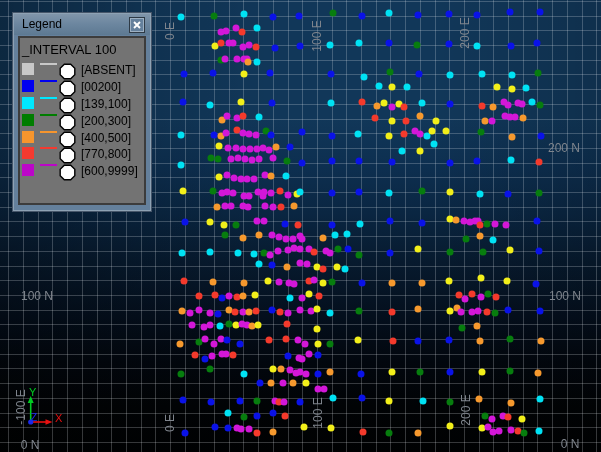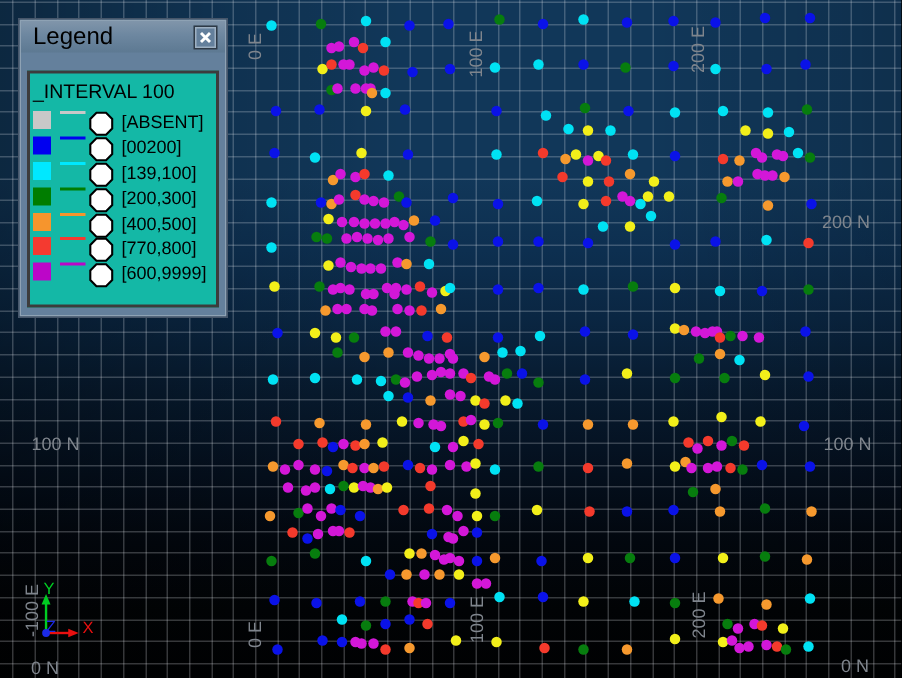--- a/index.html
+++ b/index.html
@@ -1,23 +1,23 @@
 <!DOCTYPE html>
 <html><head><meta charset="utf-8"><style>
 html,body{margin:0;padding:0;width:601px;height:452px;overflow:hidden;background:#000;}
 #stage{position:relative;width:601px;height:452px;font-family:"Liberation Sans",sans-serif;}
 #legend{position:absolute;left:13px;top:13px;width:136px;height:196px;
  background:#64809c;border:1px solid #8ea2b4;outline:1px solid #46566a;
  box-shadow:1px 1px 0 rgba(5,15,25,0.5);}
 #ltitle{height:21px;background:linear-gradient(180deg,#8095aa 0%,#6d87a0 45%,#5d7992 100%);
- color:#000;font-size:16px;line-height:21px;padding-left:8px;position:relative;}
+ color:#000;font-size:12px;line-height:21px;padding-left:8px;position:relative;}
 #lclose{position:absolute;right:5px;top:3px;width:14px;height:14px;background:#64809c;
  border:1px solid #2e3a46;box-shadow:inset 0 0 0 1px #9db0c2;display:flex;align-items:center;justify-content:center;}
-#lbody{position:absolute;left:4px;top:22px;right:4px;bottom:5px;background:#14b8a6;border:2px solid #3c3c3c;
- padding:3px 0 0 2px;box-sizing:border-box;margin-top:11px;}
+#lbody{position:absolute;left:4px;top:22px;right:4px;bottom:5px;background:#737373;border:2px solid #3c3c3c;
+ padding:3px 0 0 2px;box-sizing:border-box;}
 #lhead{font-size:13px;color:#000;margin:1px 0 6px 0;}
 .lrow{height:16.9px;display:flex;align-items:flex-start;}
 .sw{width:12px;height:12px;display:inline-block;margin-left:0px;}
 .ln{width:17px;height:2px;display:inline-block;margin-left:6px;}
 .oct{margin-left:2px;}
 .lt{font-size:12px;color:#000;margin-left:5px;letter-spacing:0px;}
 </style></head>
 <body>
 <div id="stage">
 <svg width="601" height="452" viewBox="0 0 601 452" style="position:absolute;left:0;top:0">

